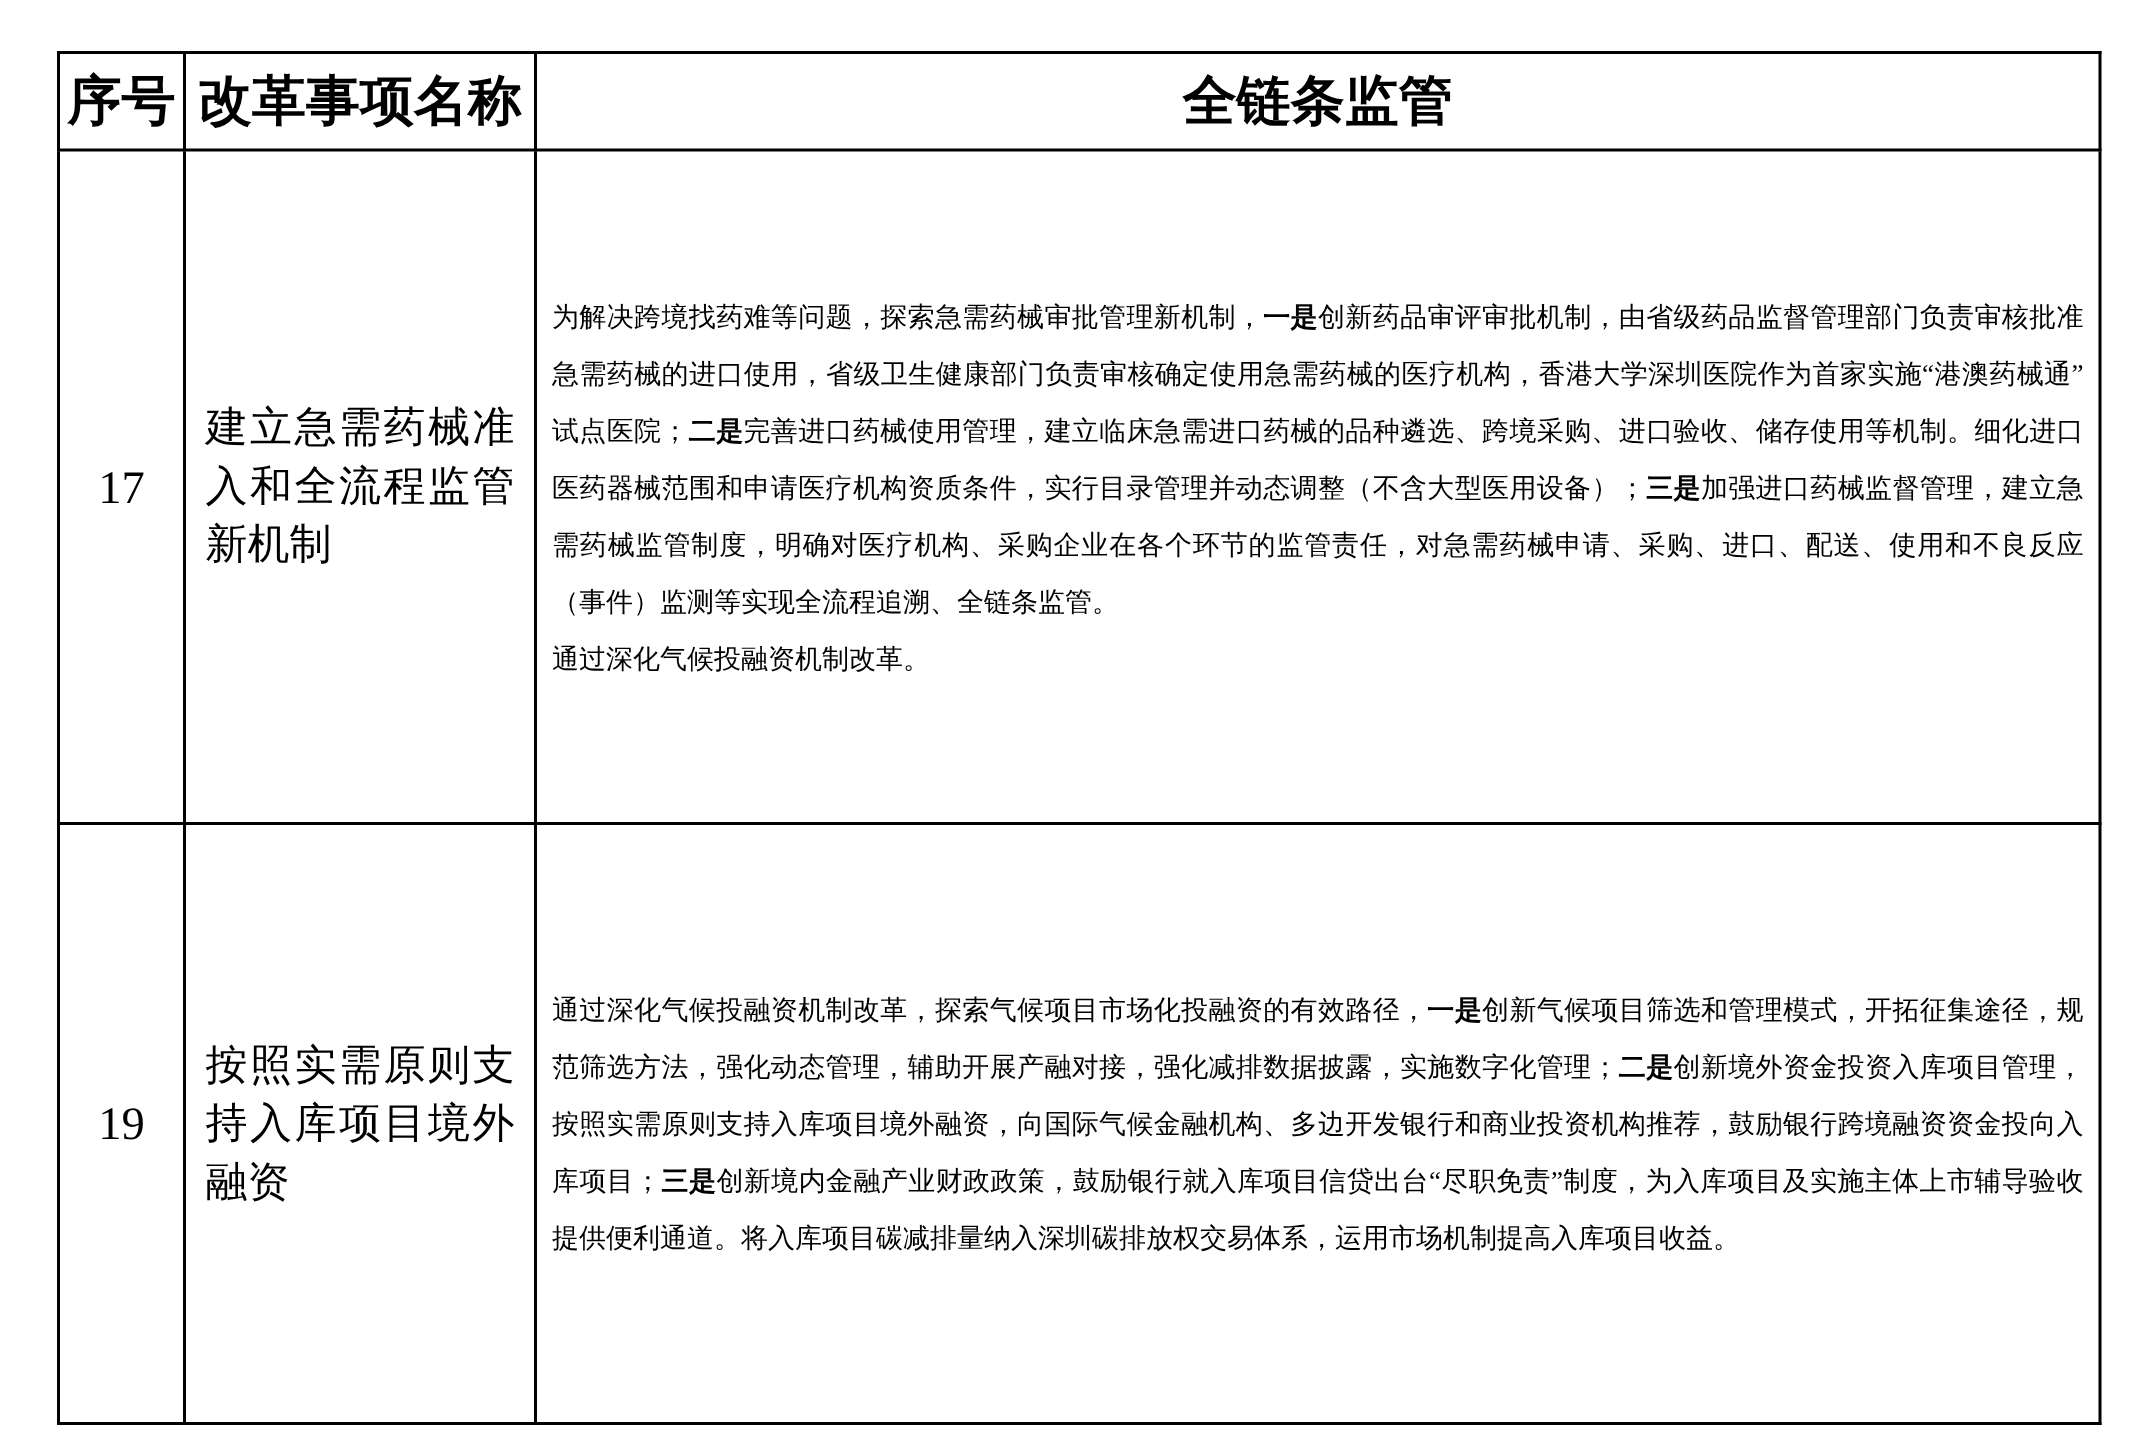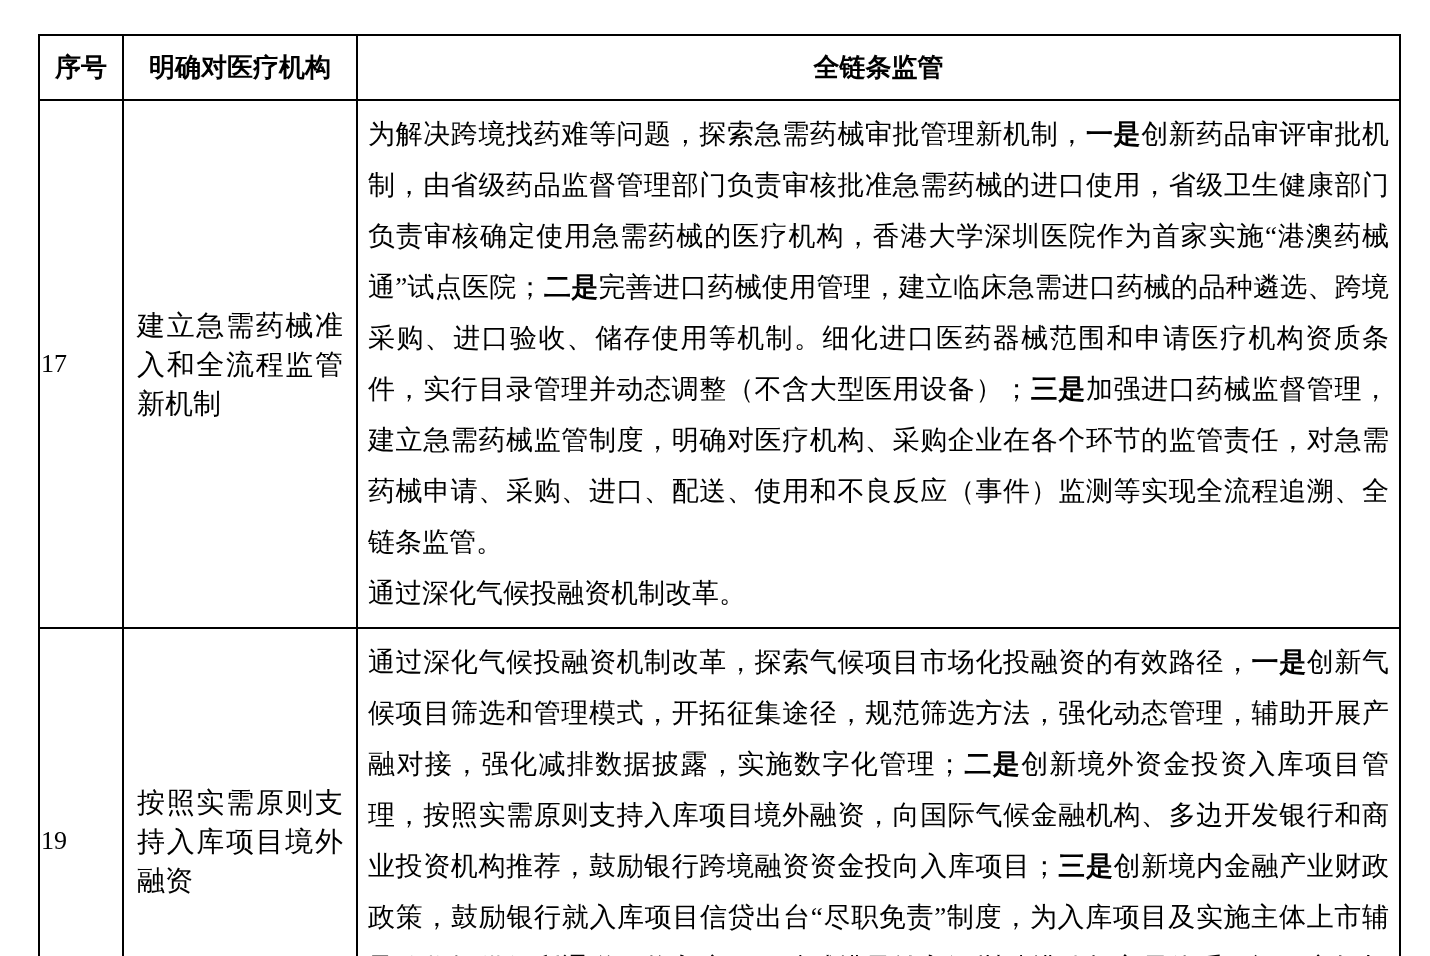--- a/index.html
+++ b/index.html
@@ -24,42 +24,43 @@
     table-layout: fixed;
   }
   .doc-table th, .doc-table td {
     border: 2px solid #000000;
     background: #ffffff;
   }
   .doc-table th {
     height: 63px;
     font-family: "Liberation Sans", "DejaVu Sans", sans-serif;
     font-weight: bold;
-    font-size: 26px;
+    font-size: 36px;
     text-align: center;
     vertical-align: middle;
     padding: 0;
   }
   td.cell-no {
+    text-align: center;
     vertical-align: middle;
-    font-size: 26px;
+    font-size: 31px;
     font-family: "Liberation Serif", "DejaVu Serif", serif;
   }
   td.cell-name {
     vertical-align: middle;
     font-size: 28px;
     line-height: 39px;
     padding: 2px 13px;
     text-align: justify;
     text-justify: inter-character;
   }
   td.cell-measures {
     vertical-align: middle;
-    font-size: 27px;
-    line-height: 51px;
+    font-size: 18px;
+    line-height: 38px;
     padding: 8px 10px;
     text-align: justify;
     text-justify: inter-character;
   }
   tr.row-17 > td { height: 431px; }
   tr.row-18 > td { height: 382px; }
   .para {
     margin: 0;
     text-align: justify;
     text-justify: inter-character;
@@ -74,21 +75,21 @@
 
 <table class="doc-table">
   <colgroup>
     <col style="width:84px">
     <col style="width:234px">
     <col style="width:1043px">
   </colgroup>
   <thead>
     <tr>
       <th>序号</th>
-      <th>明确对医疗机构</th>
+      <th>改革事项名称</th>
       <th>全链条监管</th>
     </tr>
   </thead>
   <tbody>
     <tr class="row-17">
       <td class="cell-no">17</td>
       <td class="cell-name">建立急需药械准入和全流程监管新机制</td>
       <td class="cell-measures">
           <div class="para"><span>为解决跨境找药难等问题，探索急需药械审批管理新机制，</span><span class="em-run">一是</span><span>创新药品审评审批机制，由省级药品监督管理部门负责审核批准急需药械的进口使用，省级卫生健康部门负责审核确定使用急需药械的医疗机构，香港大学深圳医院作为首家实施“港澳药械通”试点医院；</span><span class="em-run">二是</span><span>完善进口药械使用管理，建立临床急需进口药械的品种遴选、跨境采购、进口验收、储存使用等机制。细化进口医药器械范围和申请医疗机构资质条件，实行目录管理并动态调整（不含大型医用设备）；</span><span class="em-run">三是</span><span>加强进口药械监督管理，建立急需药械监管制度，明确对医疗机构、采购企业在各个环节的监管责任，对急需药械申请、采购、进口、配送、使用和不良反应（事件）监测等实现全流程追溯、全链条监管。</span></div>
           <div class="para"><span>通过深化气候投融资机制改革。</span></div>

